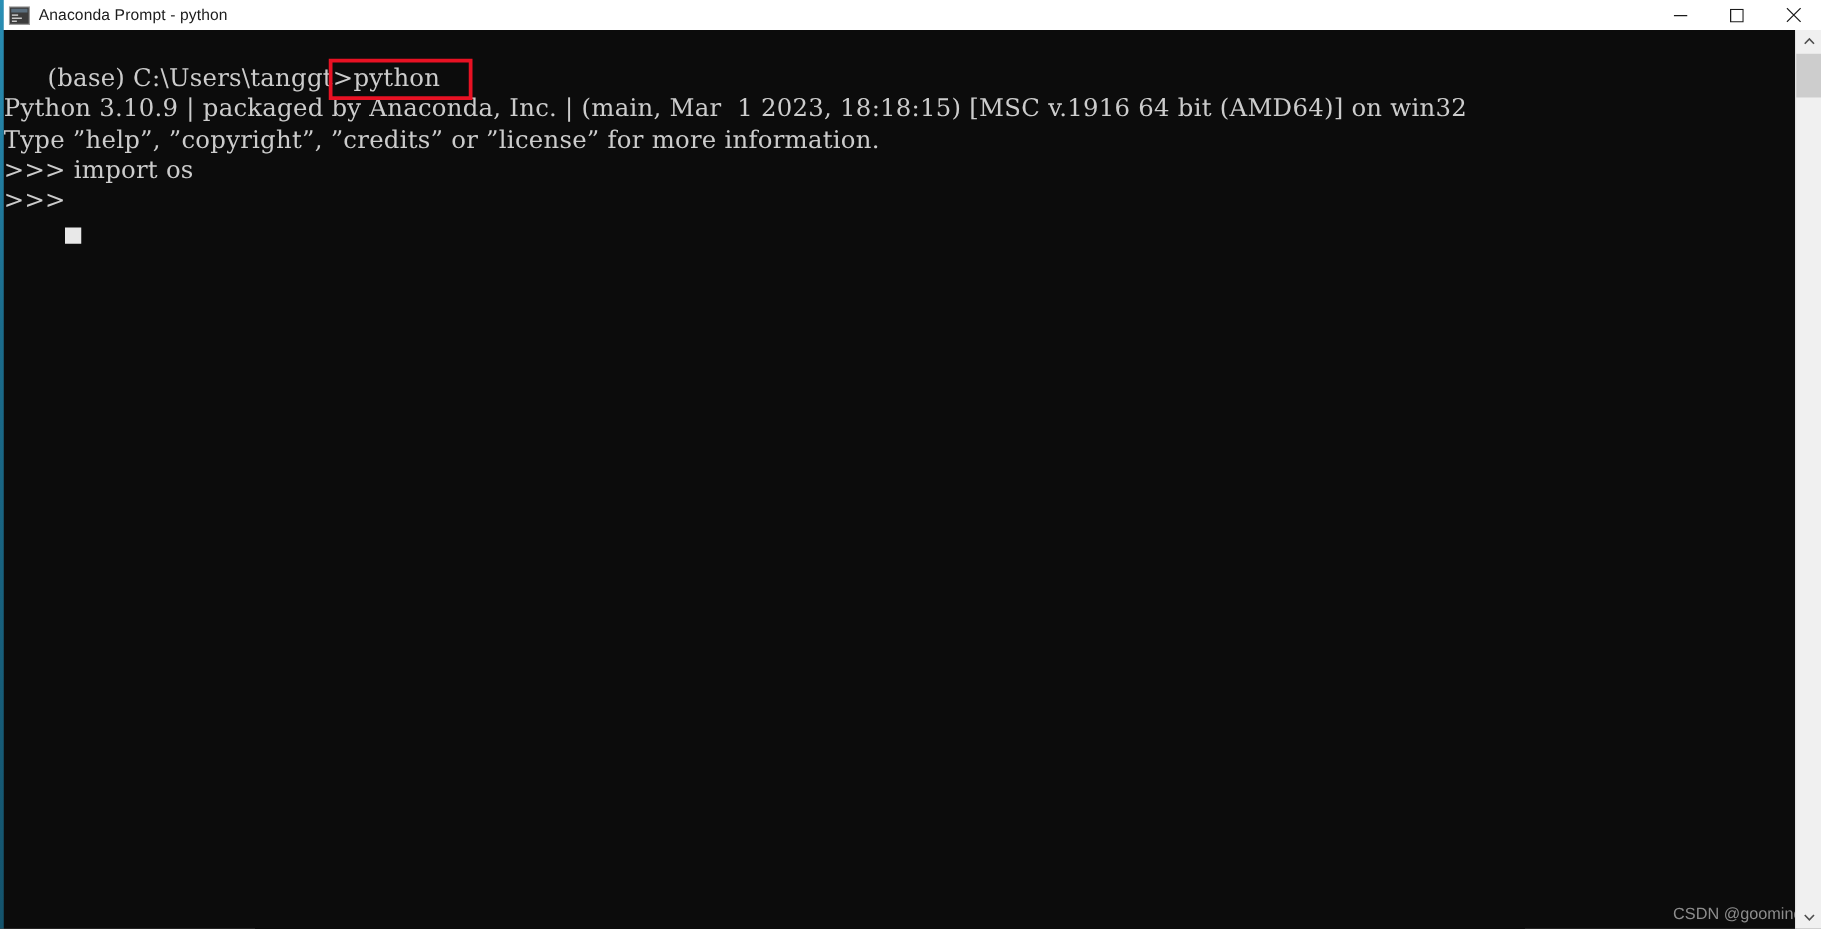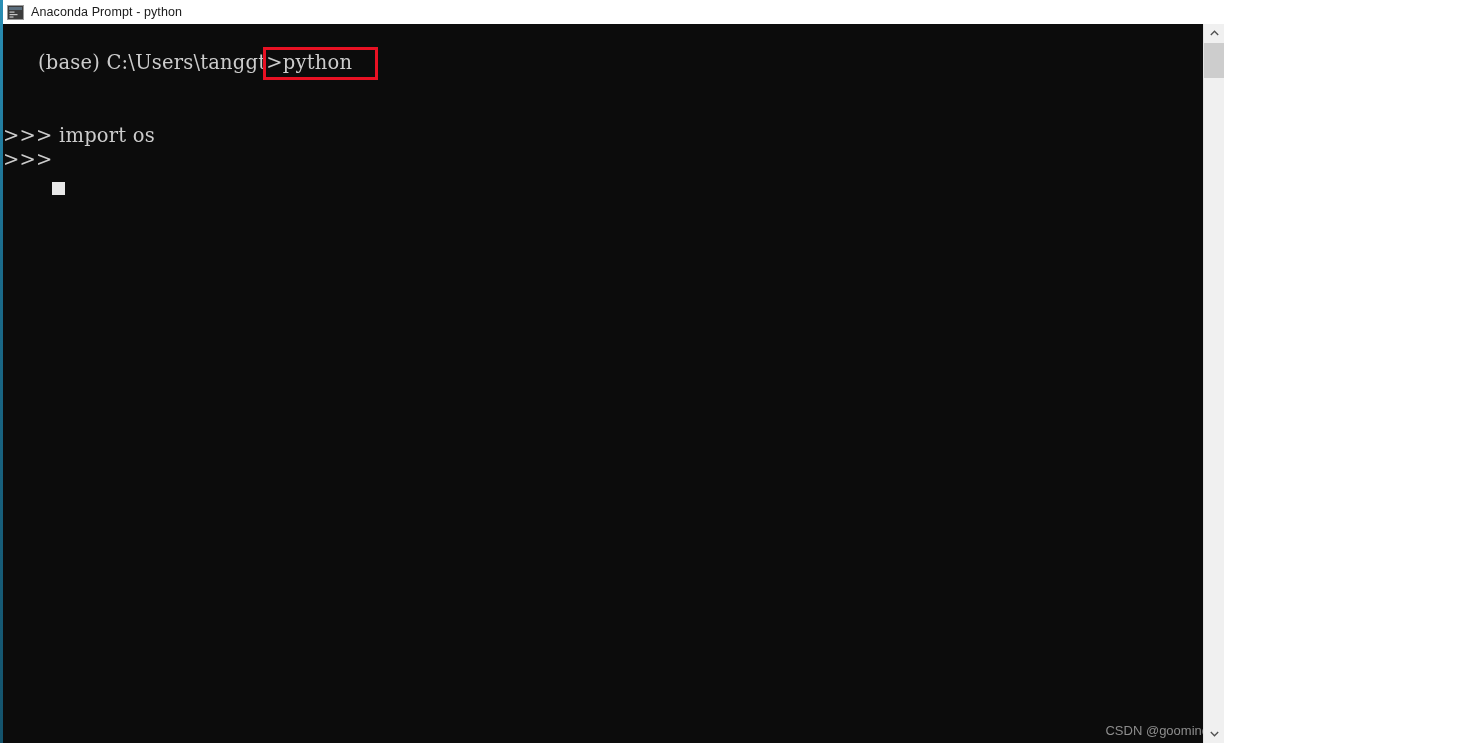--- a/index.html
+++ b/index.html
@@ -9,21 +9,21 @@
   }
   body {
     width: 1457px;
     height: 743px;
     overflow: hidden;
     font-family: "Liberation Sans", sans-serif;
   }
 
   .window {
     position: relative;
-    width: 1224px;
+    width: 1457px;
     height: 743px;
     background: #0c0c0c;
     box-sizing: border-box;
     overflow: hidden;
   }
 
   
   .titlebar {
     position: absolute;
     left: 0;
@@ -209,20 +209,22 @@
           <path d="M0.5 0.5 L11.5 11.5 M11.5 0.5 L0.5 11.5" stroke="#1b1b1b" stroke-width="1" fill="none"></path>
         </svg>
       </div>
     </div>
   </div>
 
   <div class="left-accent"></div>
 
   <div class="terminal">
     <pre class="term-text" style="top:27px;margin-left:35px;">(base) C:\Users\tanggt&gt;python</pre>
+    <pre class="term-text" style="top:51.3px;">Python 3.10.9 | packaged by Anaconda, Inc. | (main, Mar  1 2023, 18:18:15) [MSC v.1916 64 bit (AMD64)] on win32</pre>
+    <pre class="term-text" style="top:75.6px;">Type ”help”, ”copyright”, ”credits” or ”license” for more information.</pre>
     <pre class="term-text" style="top:99.9px;">&gt;&gt;&gt; import os</pre>
     <pre class="term-text" style="top:124.2px;">&gt;&gt;&gt; </pre>
     <div class="cursor"></div>
   </div>
 
   <div class="red-box"></div>
 
   <div class="watermark">CSDN @goomind</div>
 
   <div class="scrollbar">

